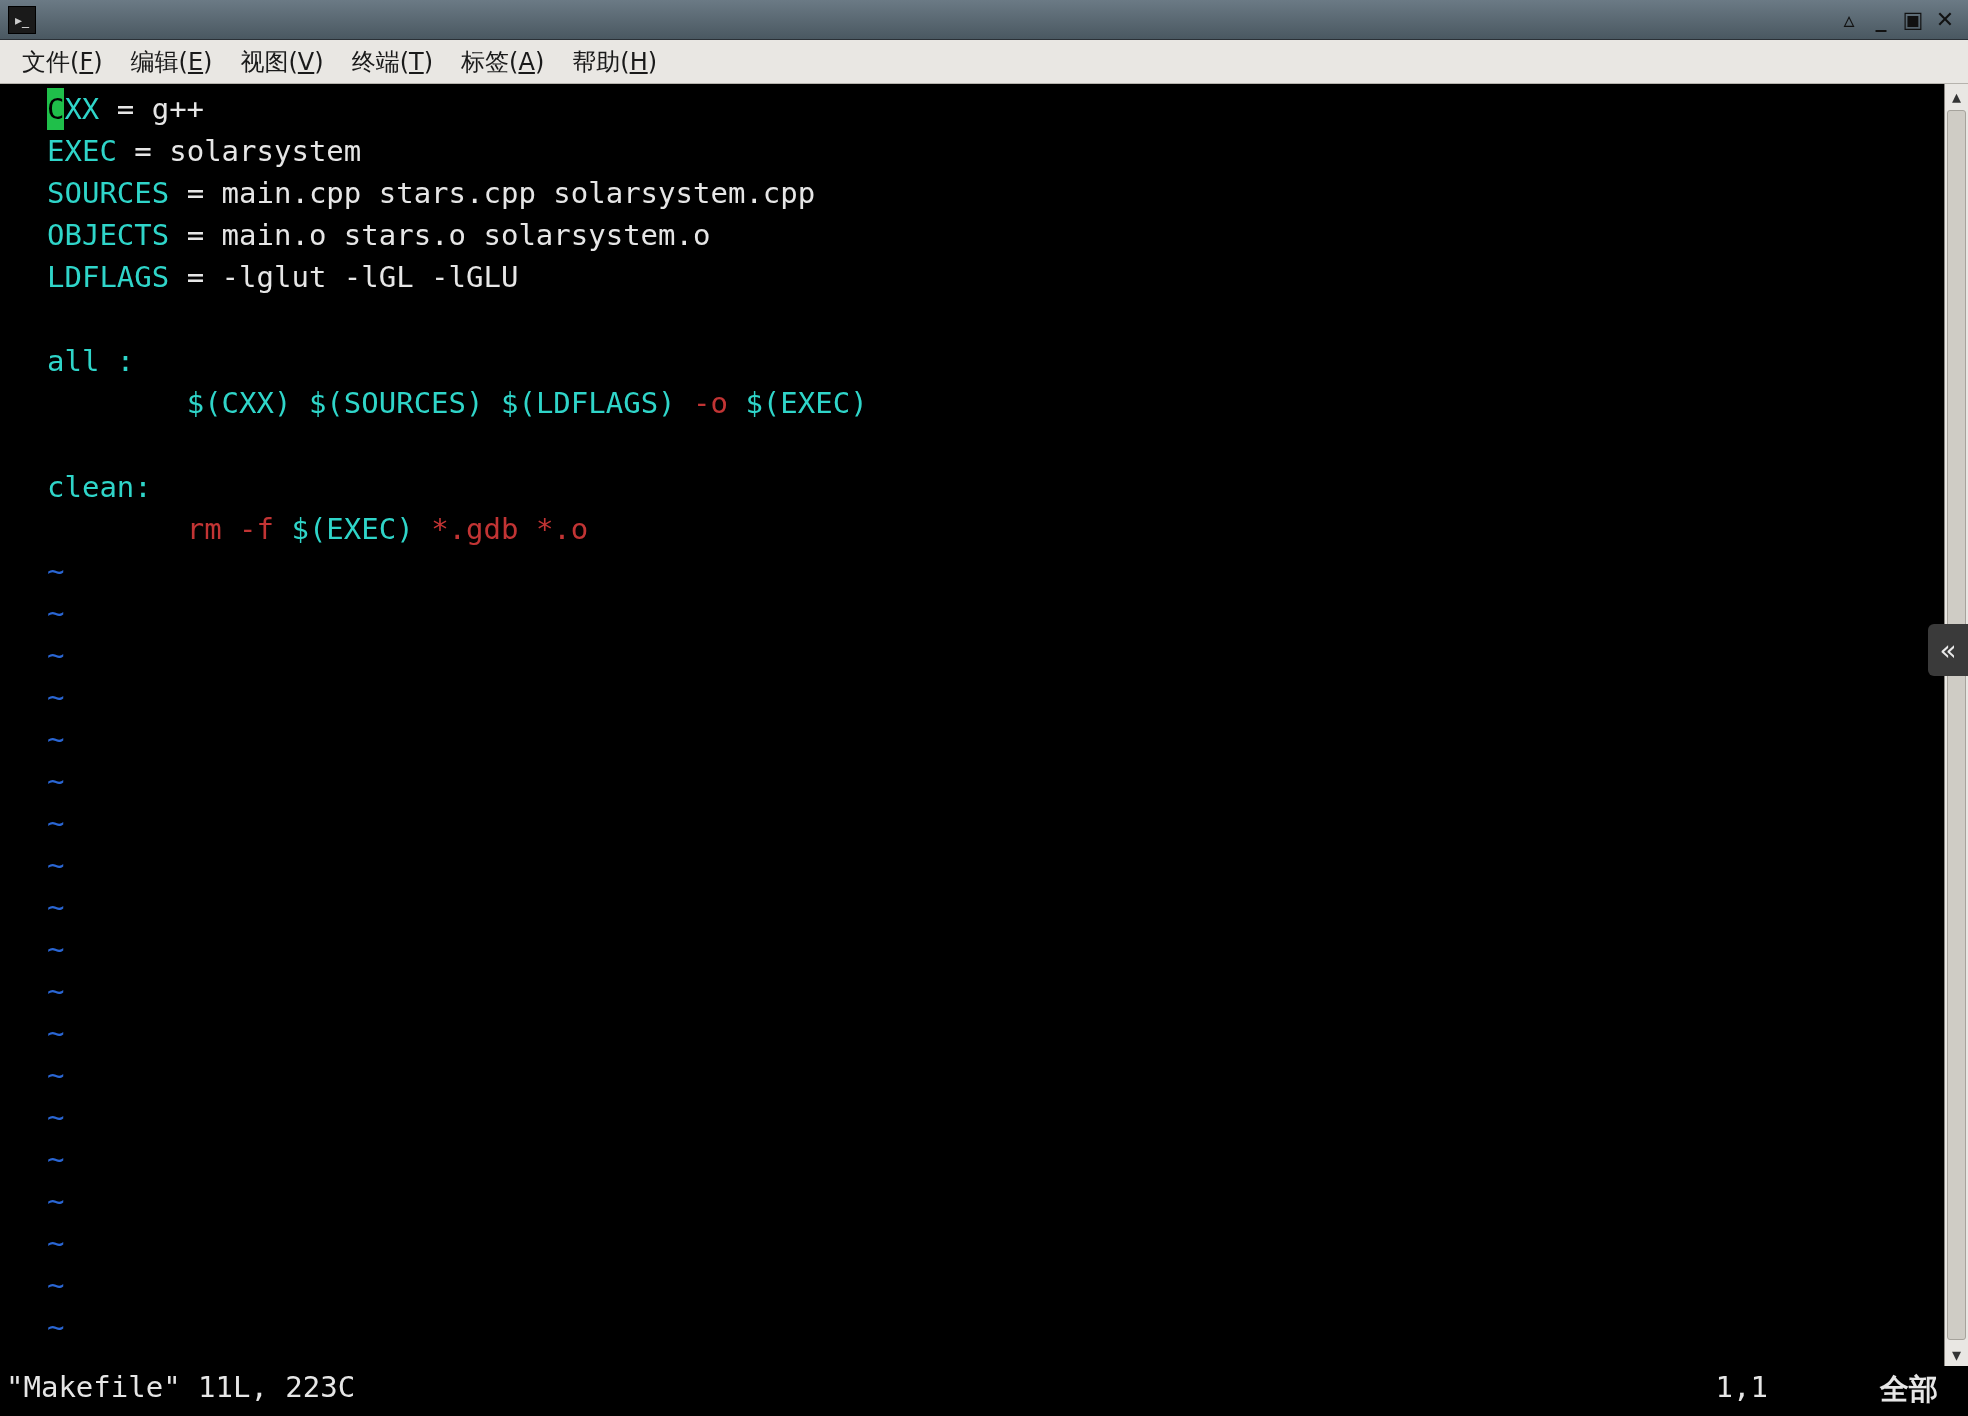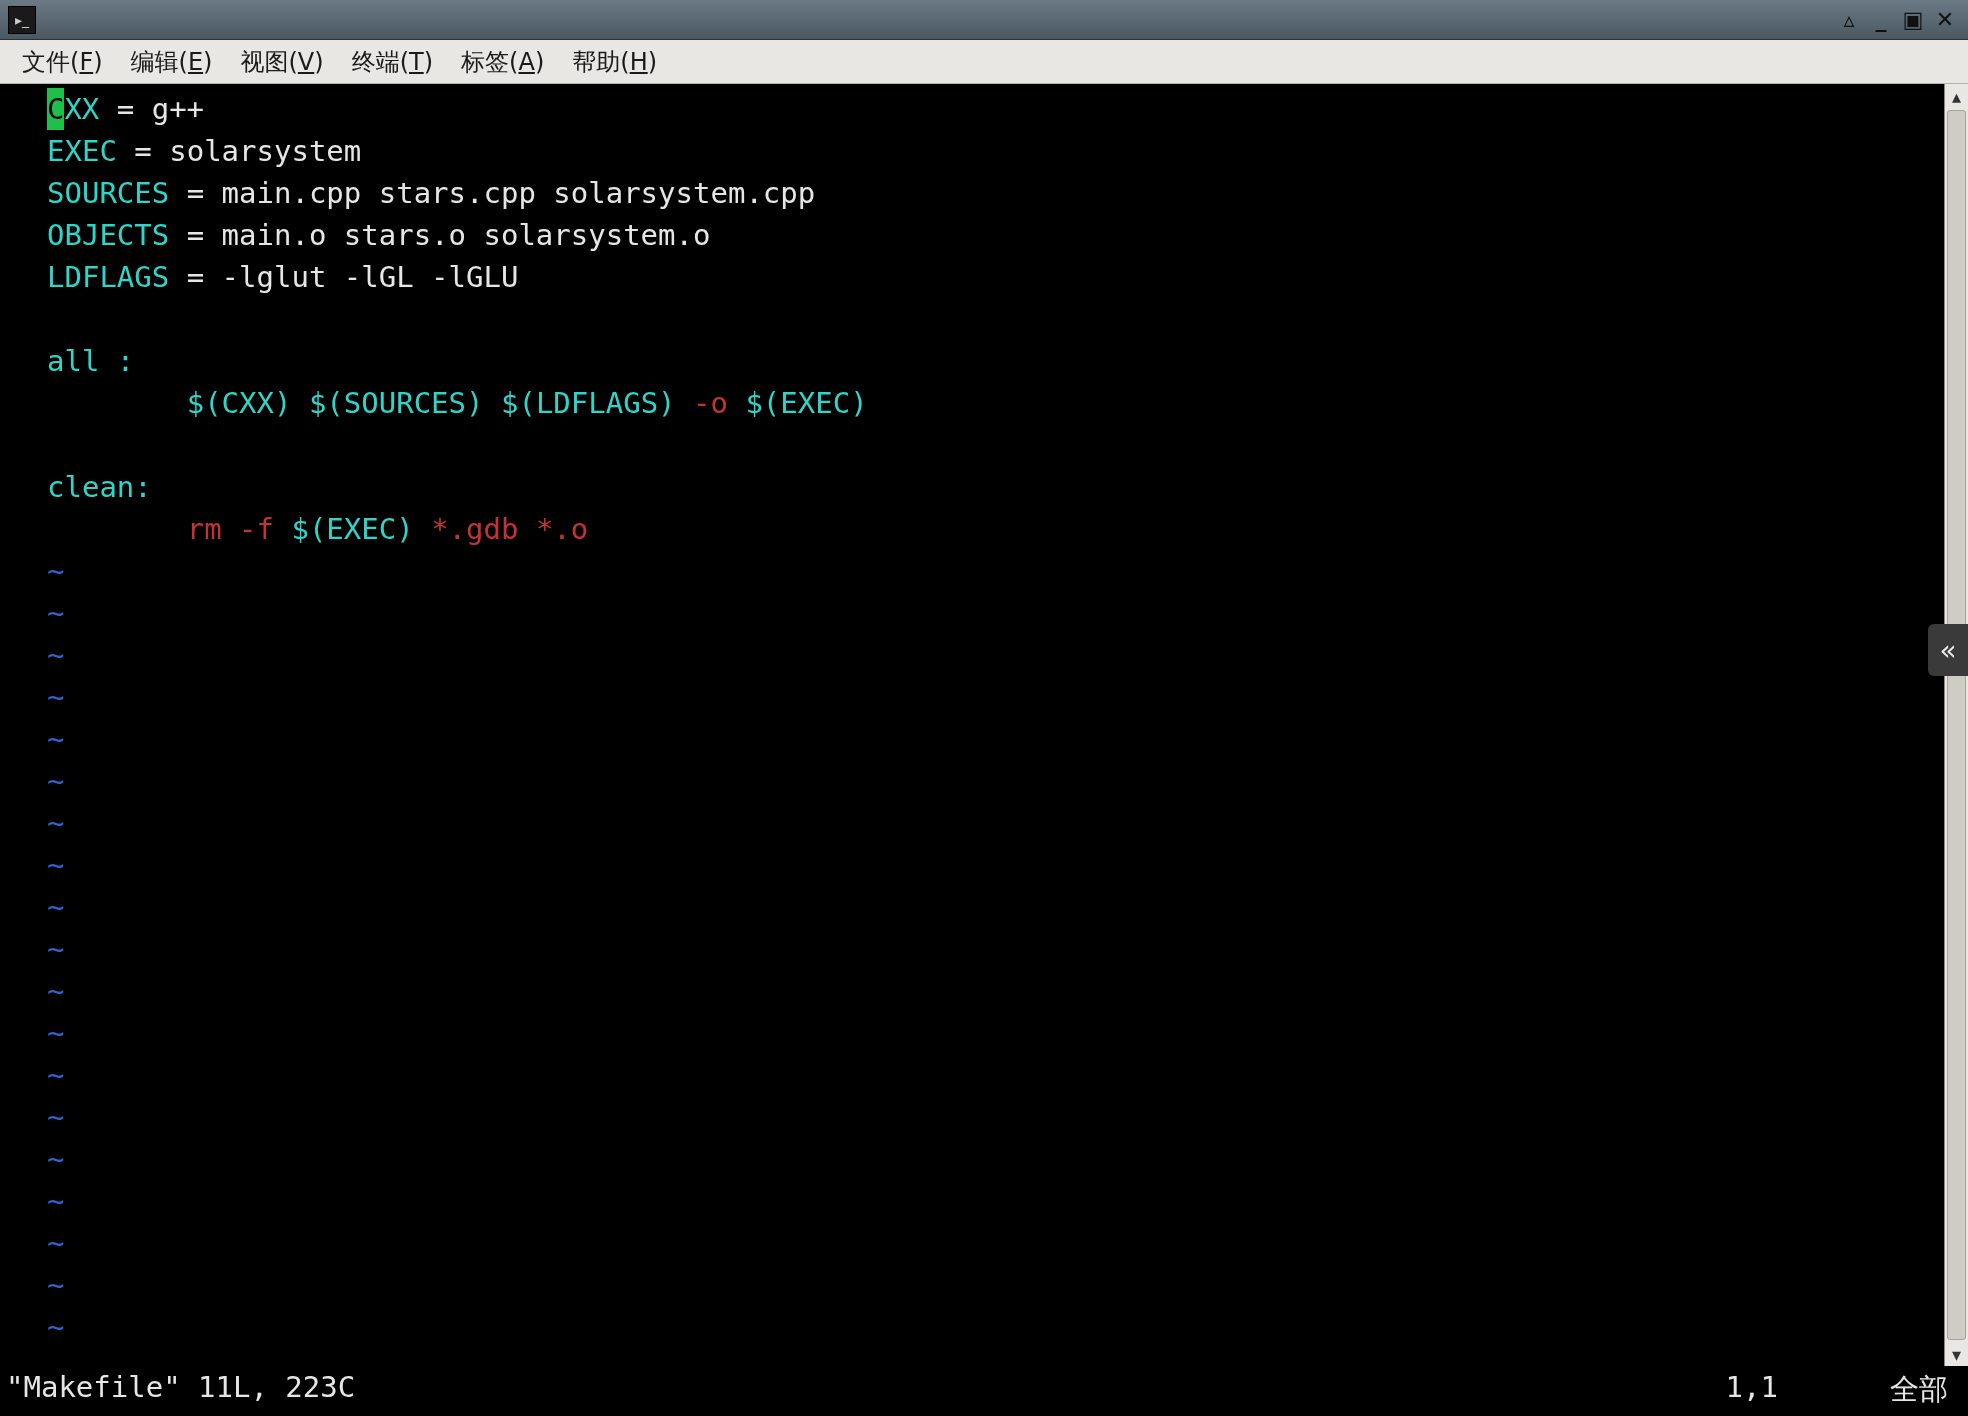--- a/index.html
+++ b/index.html
@@ -102,21 +102,21 @@
   
   .statusline {
     font-family: "DejaVu Sans Mono", monospace;
     font-size: 29px; background:#000;
     color: #e6e6e6;
     display: flex; padding: 4px 6px 6px 6px;
   }
   .statusline .sl-left  { flex: 0 0 auto; }
   .statusline .sl-spacer{ flex: 1; }
   .statusline .sl-pos   { flex: 0 0 auto; margin-right: 112px; }
-  .statusline .sl-right { flex: 0 0 auto; margin-right: 14px; }
+  .statusline .sl-right { flex: 0 0 auto; margin-right: 24px; font-weight: bold; }
 </style>
 </head>
 <body>
 
 <div class="window">
 
   <div class="titlebar">
     <div class="app-icon">▸_</div>
     <div class="win-controls">
       <span>▵</span>

